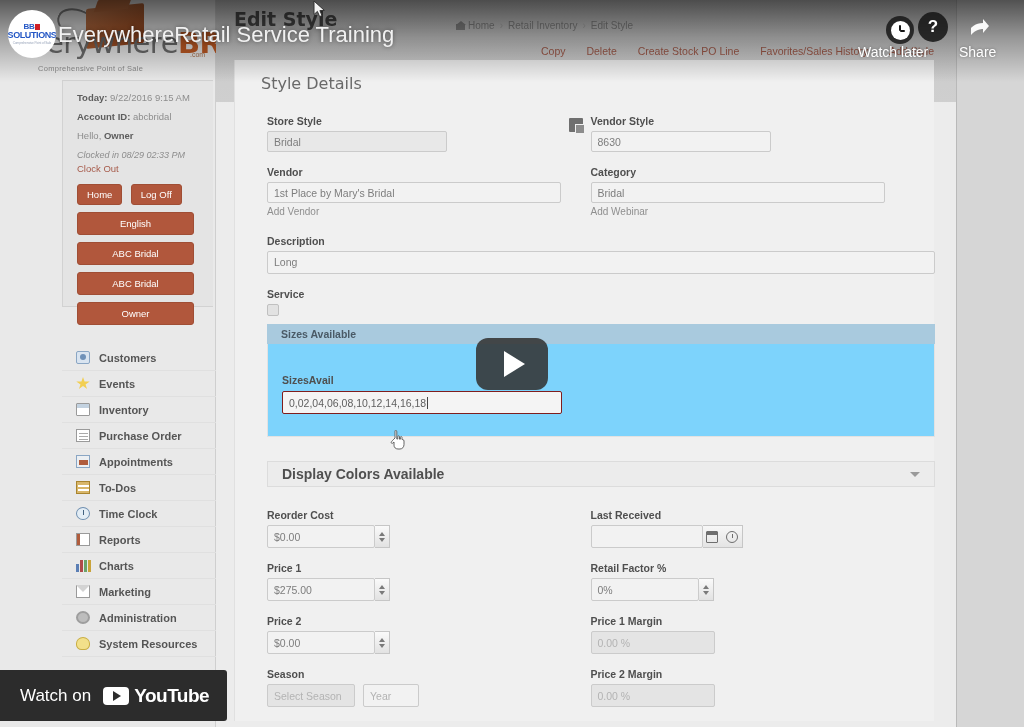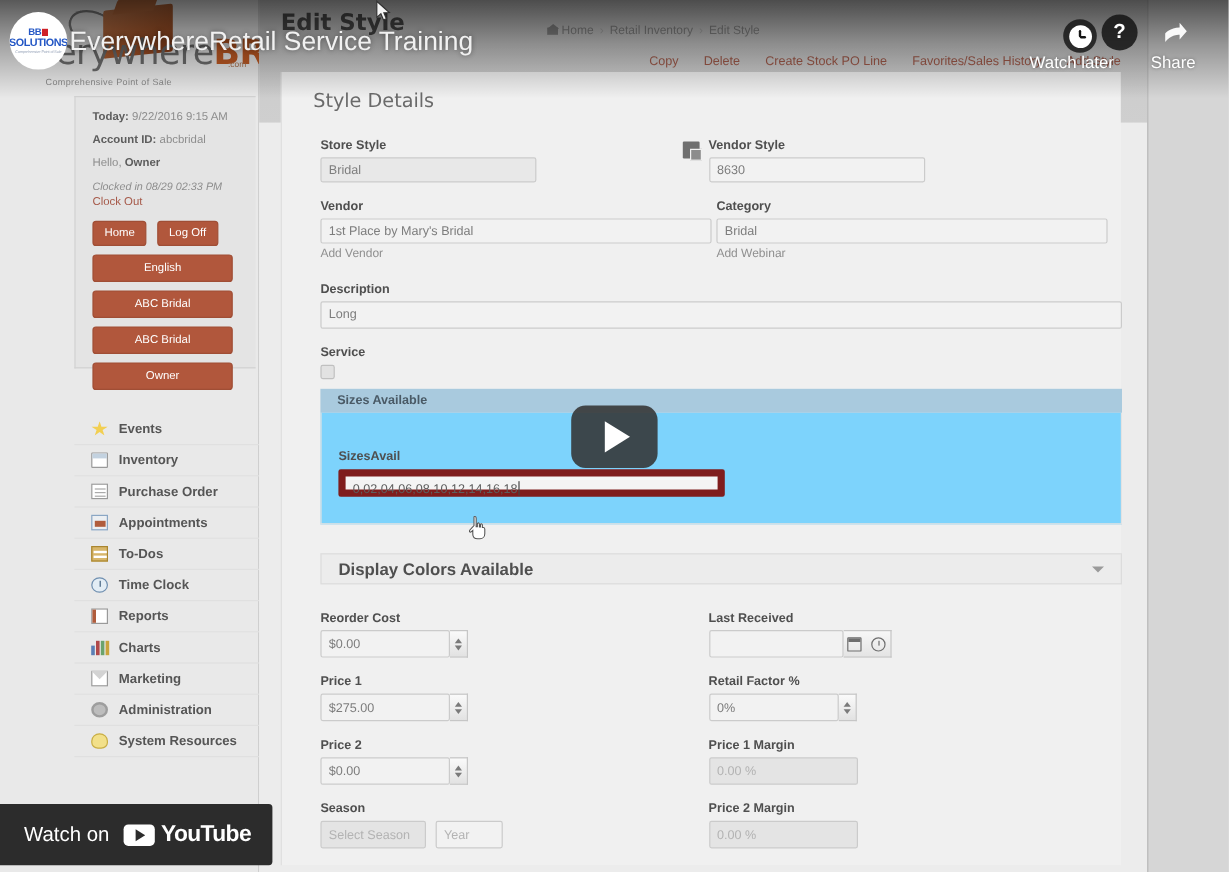--- a/index.html
+++ b/index.html
@@ -224,21 +224,21 @@
     padding: 0 6px;
     line-height: 20px;
     border-radius: 2px;
     position: relative;
   }
   .inp.white { background:#f2f2f2; }
   .inp.disabled { background:#e4e4e4; color:#b3b3b3; }
 
   .w-store { width: 180px; }
   .w-vendorstyle { width: 180px; }
-  .w-select { width: 326px; }
+  .w-select { width: 294px; }
   .w-desc { width: 668px; height: 23px; }
   .w-date { width: 112px; }
   .w-num { width: 108px; }
   .w-margin { width: 124px; }
   .store-ico {
     position: absolute; right: 4px; top: 3px;
     width: 14px; height: 14px;
     background: #6f6f6f; border-radius: 1px;
   }
   .store-ico:after {
@@ -284,22 +284,22 @@
     font-size: 10.5px; color: #4a5a66; font-weight: 600;
   }
   .panel-body {
     background: #7dd3fc;
     border: 1px solid #e2e2e2; border-top: none;
     padding: 30px 0 22px 14px;
     min-height: 80px;
   }
   .panel-body .lbl { margin-bottom: 5px; }
   .sizes-inp {
-    width: 322px; height: 23px;
-    background: #f4f4f4; border: 6px solid #7f1d1d;
+    width: 280px; height: 23px;
+    background: #f4f4f4; border: 1px solid #7f1d1d;
     font-size: 10.5px; color: #5e5e5e;
     line-height: 22px; padding: 0 6px; border-radius: 2px;
     position: relative;
   }
   .caretbar {
     display:inline-block; width:1px; height:12px; background:#444;
     vertical-align:-2px; margin-left:1px;
   }
 
   .collapsible {
@@ -467,20 +467,24 @@
           <span class="sb-btn">Home</span>
           <span class="sb-btn">Log Off</span>
         </div>
         <div class="sb-btn wide">English</div>
         <div class="sb-btn wide">ABC Bridal</div>
         <div class="sb-btn wide">ABC Bridal</div>
         <div class="sb-btn wide">Owner</div>
       </div>
 
       <div id="nav">
+        <div class="nav-item">
+          <span class="nav-ico ic-customers"></span>
+          <span class="nav-label">Customers</span>
+        </div>
         <div class="nav-item">
           <span class="nav-ico ic-events"></span>
           <span class="nav-label">Events</span>
         </div>
         <div class="nav-item">
           <span class="nav-ico ic-inventory"></span>
           <span class="nav-label">Inventory</span>
         </div>
         <div class="nav-item">
           <span class="nav-ico ic-po"></span>

